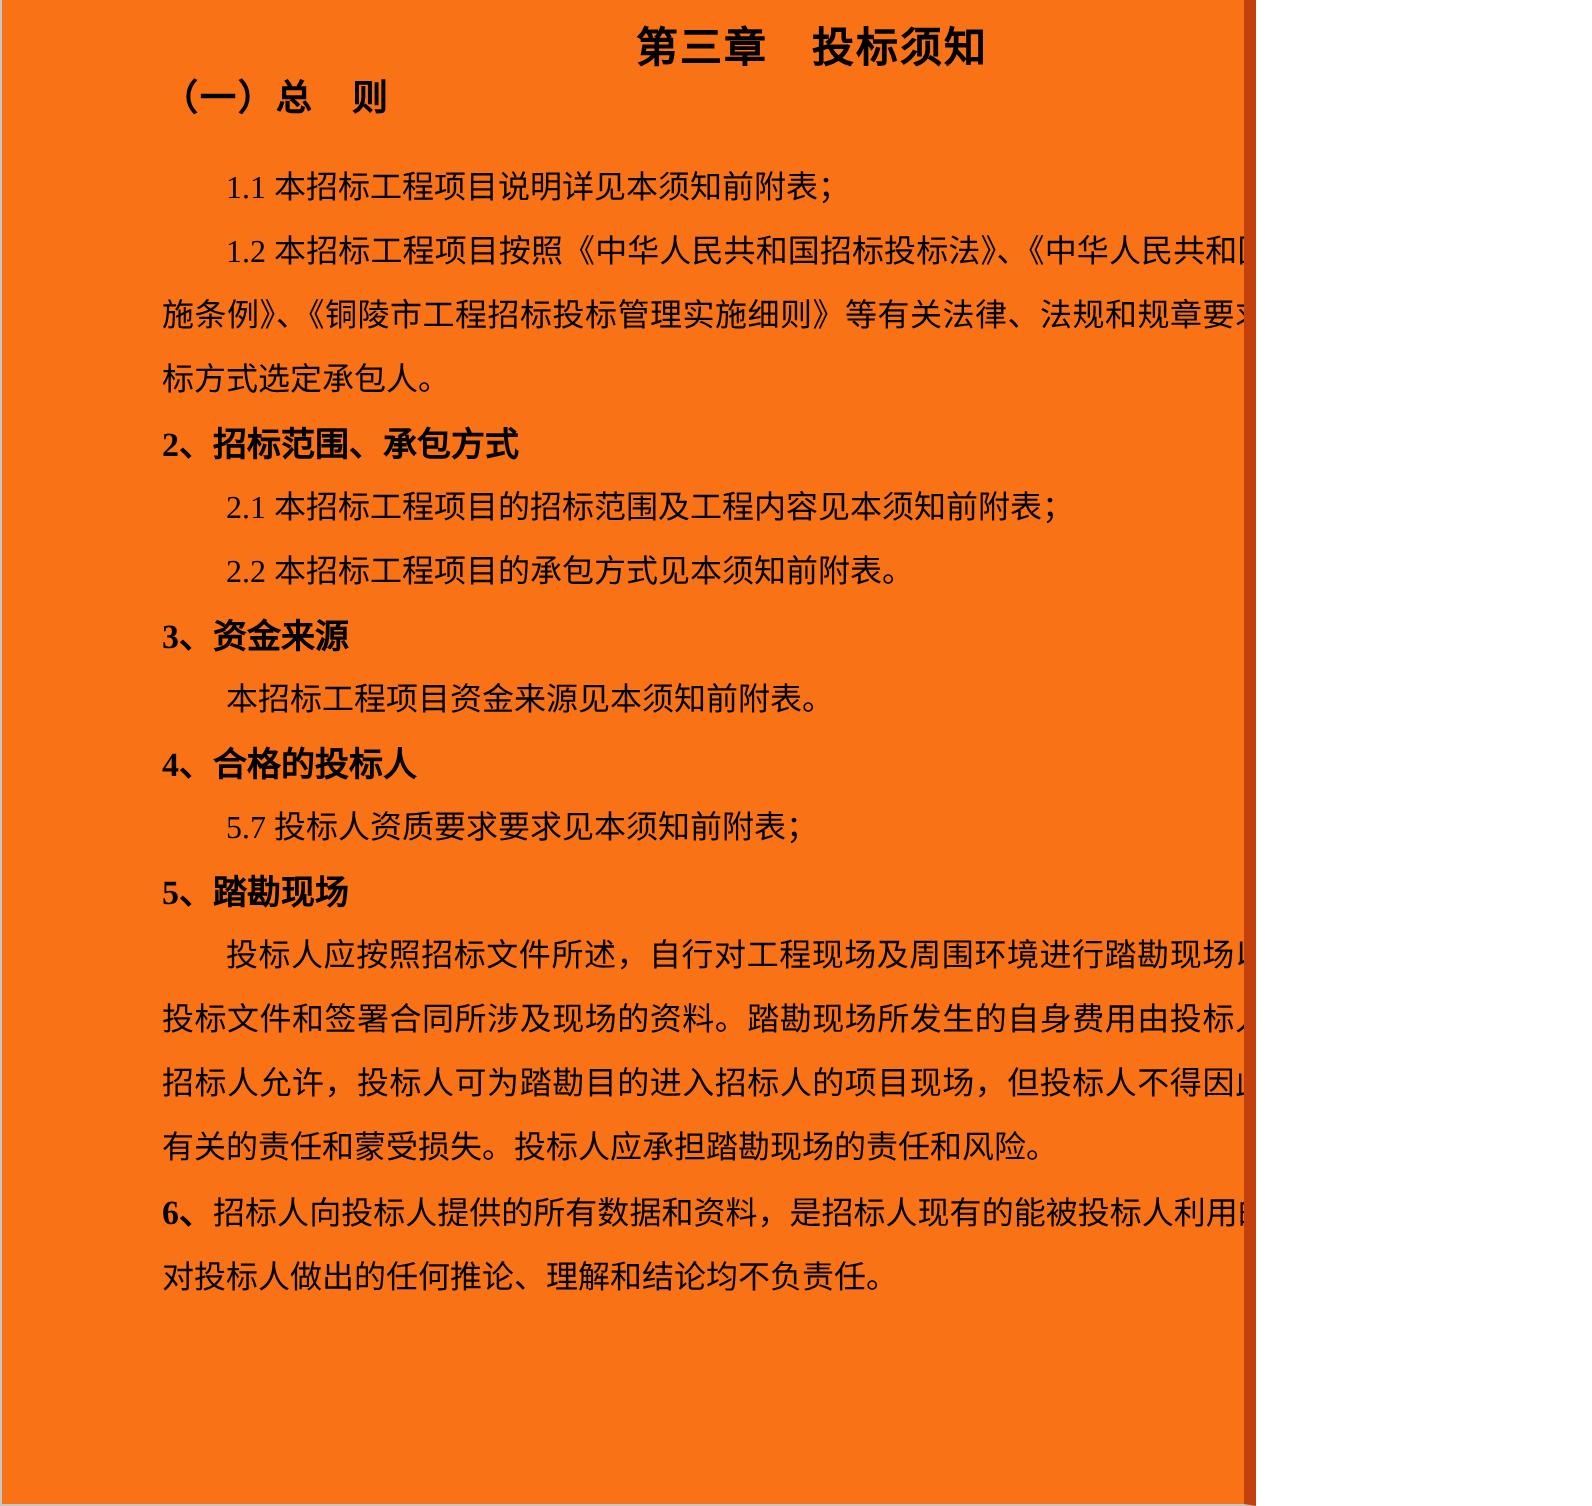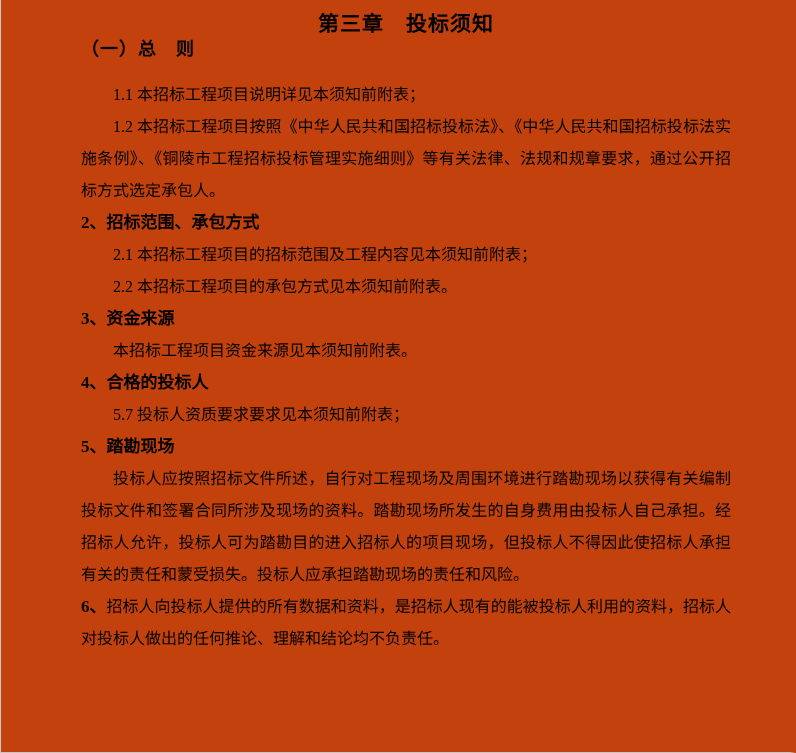--- a/index.html
+++ b/index.html
@@ -2,24 +2,24 @@
 <html lang="zh-CN"><head>
 <meta charset="utf-8">
 <style>
   html, body {
     margin: 0;
     padding: 0;
     background: #ffffff;
   }
   .page {
     position: relative;
-    width: 796px;
+    width: 628px;
     height: 753px;
     box-sizing: border-box;
-    background: #c2410c;
+    background: #f97316;
     border-left: 1px solid #c6c6c6;
     border-right: 6px solid #c2410c;
     border-bottom: 1px solid #c6c6c6;
     overflow: hidden;
     color: #000000;
     font-family: "Liberation Serif", "DejaVu Serif", serif;
   }
   .content {
     margin-left: 80px;
     width: 650px;

